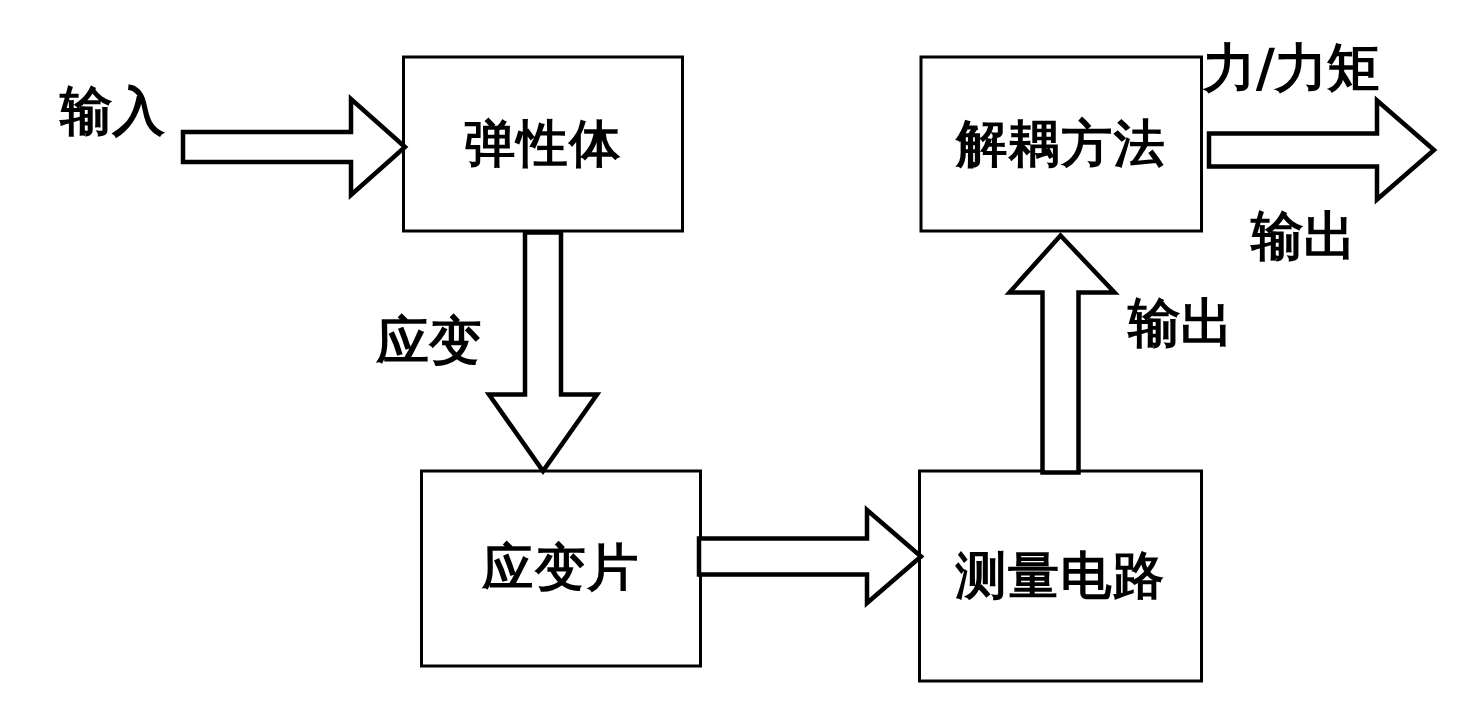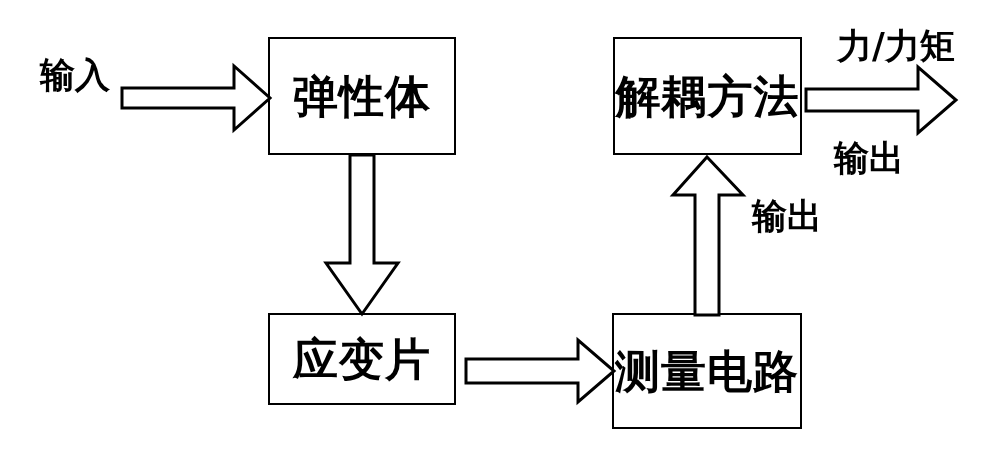--- a/index.html
+++ b/index.html
@@ -18,21 +18,21 @@
   .box {
     position: absolute;
     box-sizing: border-box;
     border: 2px solid #000000;
     background: #ffffff;
     display: flex;
     align-items: center;
     justify-content: center;
   }
   .box-label {
-    font-size: 45px;
+    font-size: 34px;
     font-weight: 700;
     color: #000000;
     letter-spacing: 1px;
     line-height: 1;
     white-space: nowrap;
   }
   .lbl {
     position: absolute;
     font-size: 35px;
     font-weight: 700;
@@ -57,25 +57,25 @@
 </style>
 </head>
 <body>
 
 <div id="canvas">
 
   <div class="box" style="left:268px; top:37px; width:188px; height:118px;">
     <span class="box-label">弹性体</span>
   </div>
 
-  <div class="box" style="left:268px; top:313px; width:188px; height:92px;">
+  <div class="box" style="left:280px; top:313px; width:188px; height:132px;">
     <span class="box-label">应变片</span>
   </div>
 
-  <div class="box" style="left:612px; top:313px; width:190px; height:116px;">
+  <div class="box" style="left:612px; top:313px; width:190px; height:142px;">
     <span class="box-label">测量电路</span>
   </div>
 
   <div class="box" style="left:613px; top:37px; width:189px; height:118px;">
     <span class="box-label">解耦方法</span>
   </div>
 
   <div class="arrow" style="left:120px; top:62px; width:152px; height:72px;">
     <svg width="152" height="72" viewBox="0 0 152 72">
       <polygon points="2,26 114,26 114,4 150,36 114,68 114,46 2,46"></polygon>
@@ -103,24 +103,25 @@
   <div class="arrow" style="left:804px; top:64px; width:154px; height:72px;">
     <svg width="154" height="72" viewBox="0 0 154 72">
       <polygon points="2,25 114,25 114,3 152,36 114,69 114,47 2,47"></polygon>
     </svg>
   </div>
 
   <div class="lbl" style="left:30px; top:55px; width:90px;">
     <div>输入</div>
   </div>
 
+  <div class="lbl" style="left:248px; top:208px; width:76px;">应变</div>
 
 
 
   <div class="lbl" style="left:746px; top:196px; width:82px;">
     <div>输出</div>
   </div>
 
-  <div class="lbl" style="left:833px; top:26px; width:126px;">力/力矩</div>
+  <div class="lbl" style="left:798px; top:26px; width:126px;">力/力矩</div>
 
   <div class="lbl" style="left:830px; top:138px; width:78px;">输出</div>
 
 </div>
 
 </body></html>

